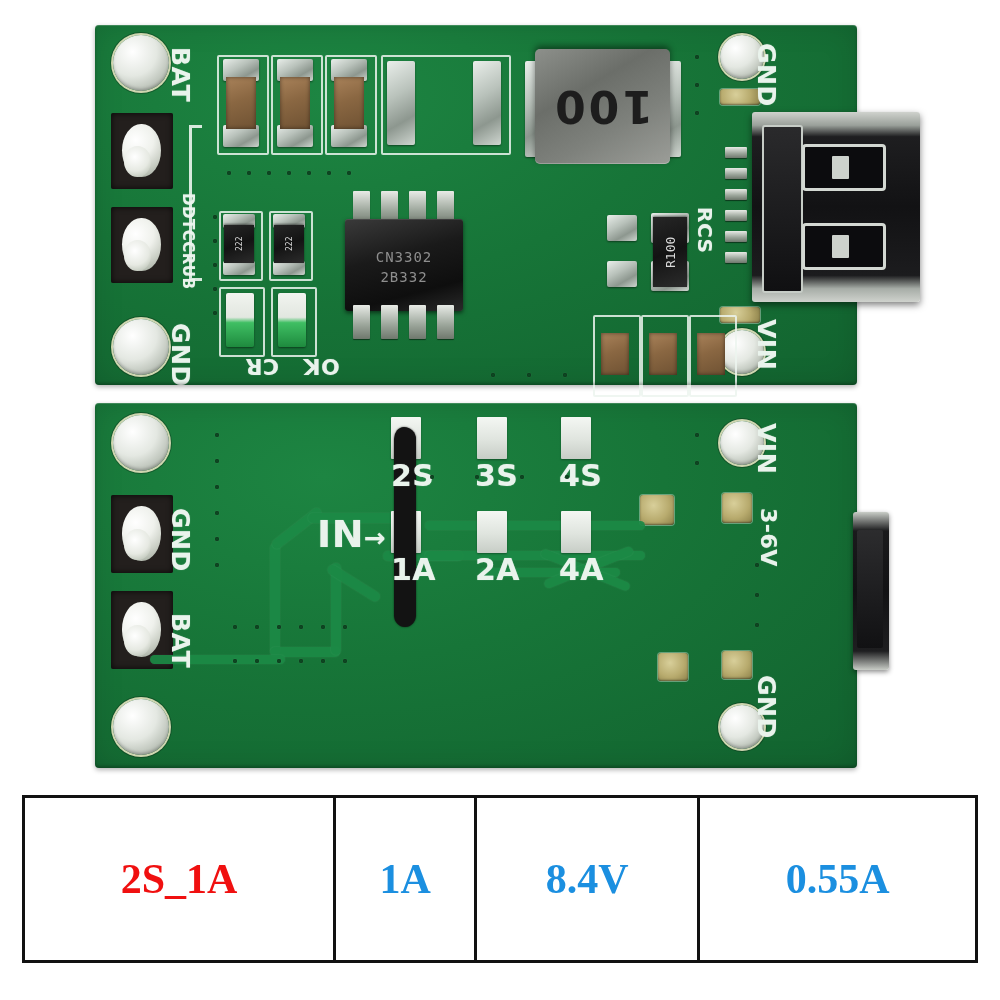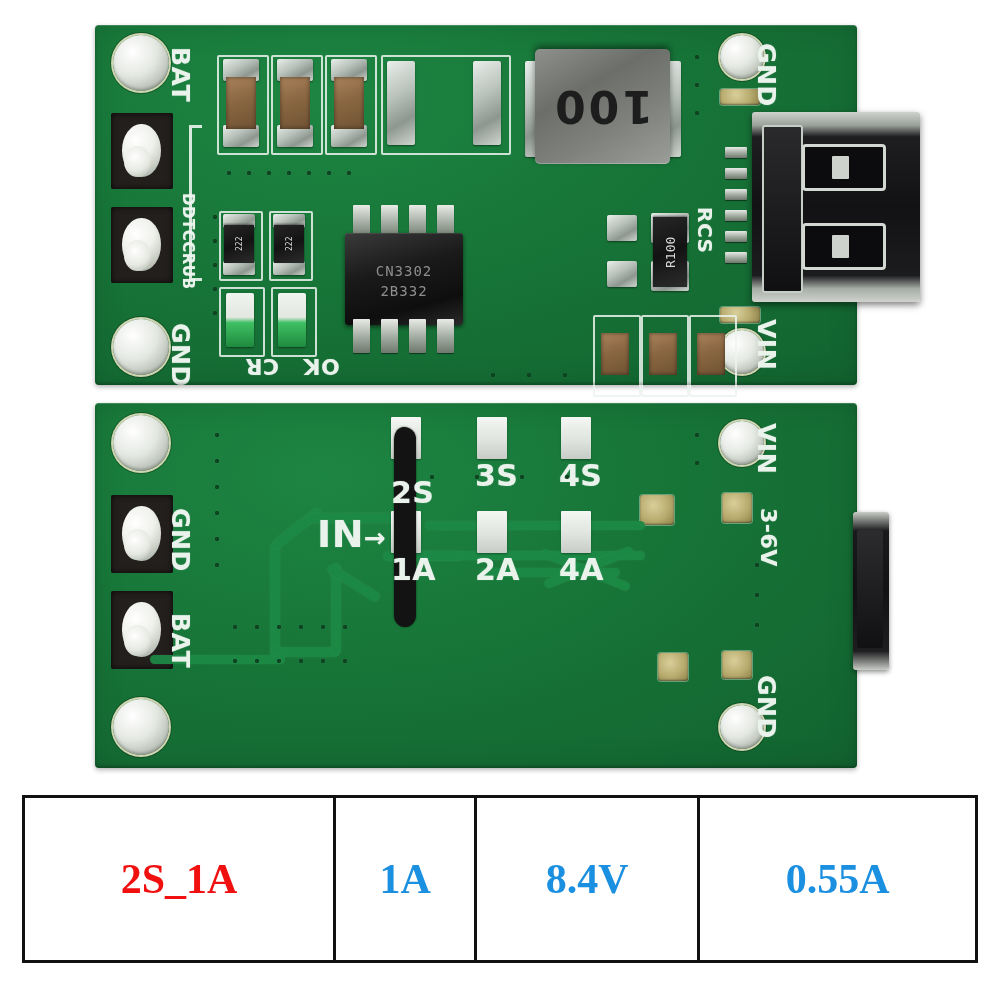--- a/index.html
+++ b/index.html
@@ -182,21 +182,21 @@
     <div class="silkoutline" style="left:174px;top:186px;width:40px;height:66px;"></div>
     <div class="smdpad" style="left:178px;top:189px;width:32px;height:14px;"></div>
     <div class="smdpad" style="left:178px;top:236px;width:32px;height:14px;"></div>
     <div class="res rot180" style="left:179px;top:200px;width:30px;height:38px;writing-mode:vertical-rl;">222</div>
 
     <div class="silkoutline" style="left:124px;top:262px;width:42px;height:66px;"></div>
     <div class="led" style="left:131px;top:268px;width:28px;height:54px;"></div>
     <div class="silkoutline" style="left:176px;top:262px;width:42px;height:66px;"></div>
     <div class="led" style="left:183px;top:268px;width:28px;height:54px;"></div>
 
-    <div style="position:absolute;left:248px;top:180px;width:120px;height:150px;">
+    <div style="position:absolute;left:248px;top:166px;width:120px;height:150px;">
       <div class="pin" style="left:10px;top:0;width:17px;height:34px;"></div>
       <div class="pin" style="left:38px;top:0;width:17px;height:34px;"></div>
       <div class="pin" style="left:66px;top:0;width:17px;height:34px;"></div>
       <div class="pin" style="left:94px;top:0;width:17px;height:34px;"></div>
       <div class="ic" style="left:2px;top:28px;width:118px;height:92px;">
         <span class="t" style="top:30px;font-size:14px;">CN3302</span>
         <span class="t" style="top:50px;font-size:14px;">2B332</span>
       </div>
       <div class="pin" style="left:10px;top:114px;width:17px;height:34px;"></div>
       <div class="pin" style="left:38px;top:114px;width:17px;height:34px;"></div>
@@ -299,21 +299,21 @@
     <div class="padwhite" style="left:296px;top:108px;width:30px;height:42px;"></div>
     <div class="padwhite" style="left:382px;top:108px;width:30px;height:42px;"></div>
     <div class="padwhite" style="left:466px;top:108px;width:30px;height:42px;"></div>
 
     <div class="marker" style="left:299px;top:24px;width:22px;height:200px;"></div>
 
     <div class="silk" style="left:222px;top:112px;font-size:38px;font-family:'DejaVu Sans',sans-serif;">
       <span>IN</span><span style="font-size:26px;">→</span>
     </div>
 
-    <div class="silk" style="left:296px;top:58px;font-size:30px;margin-top:17px;">2S</div>
+    <div class="silk" style="left:296px;top:58px;font-size:30px;">2S</div>
     <div class="silk" style="left:380px;top:58px;font-size:30px;">3S</div>
     <div class="silk" style="left:464px;top:58px;font-size:30px;">4S</div>
 
     <div class="silk" style="left:296px;top:152px;font-size:30px;">1A</div>
     <div class="silk" style="left:380px;top:152px;font-size:30px;">2A</div>
     <div class="silk" style="left:464px;top:152px;font-size:30px;">4A</div>
 
     <div class="silk rot90" style="left:98px;top:105px;font-size:25px;">GND</div>
     <div class="silk rot90" style="left:98px;top:210px;font-size:25px;">BAT</div>
     <div class="silk rot90" style="left:684px;top:20px;font-size:25px;">VIN</div>

